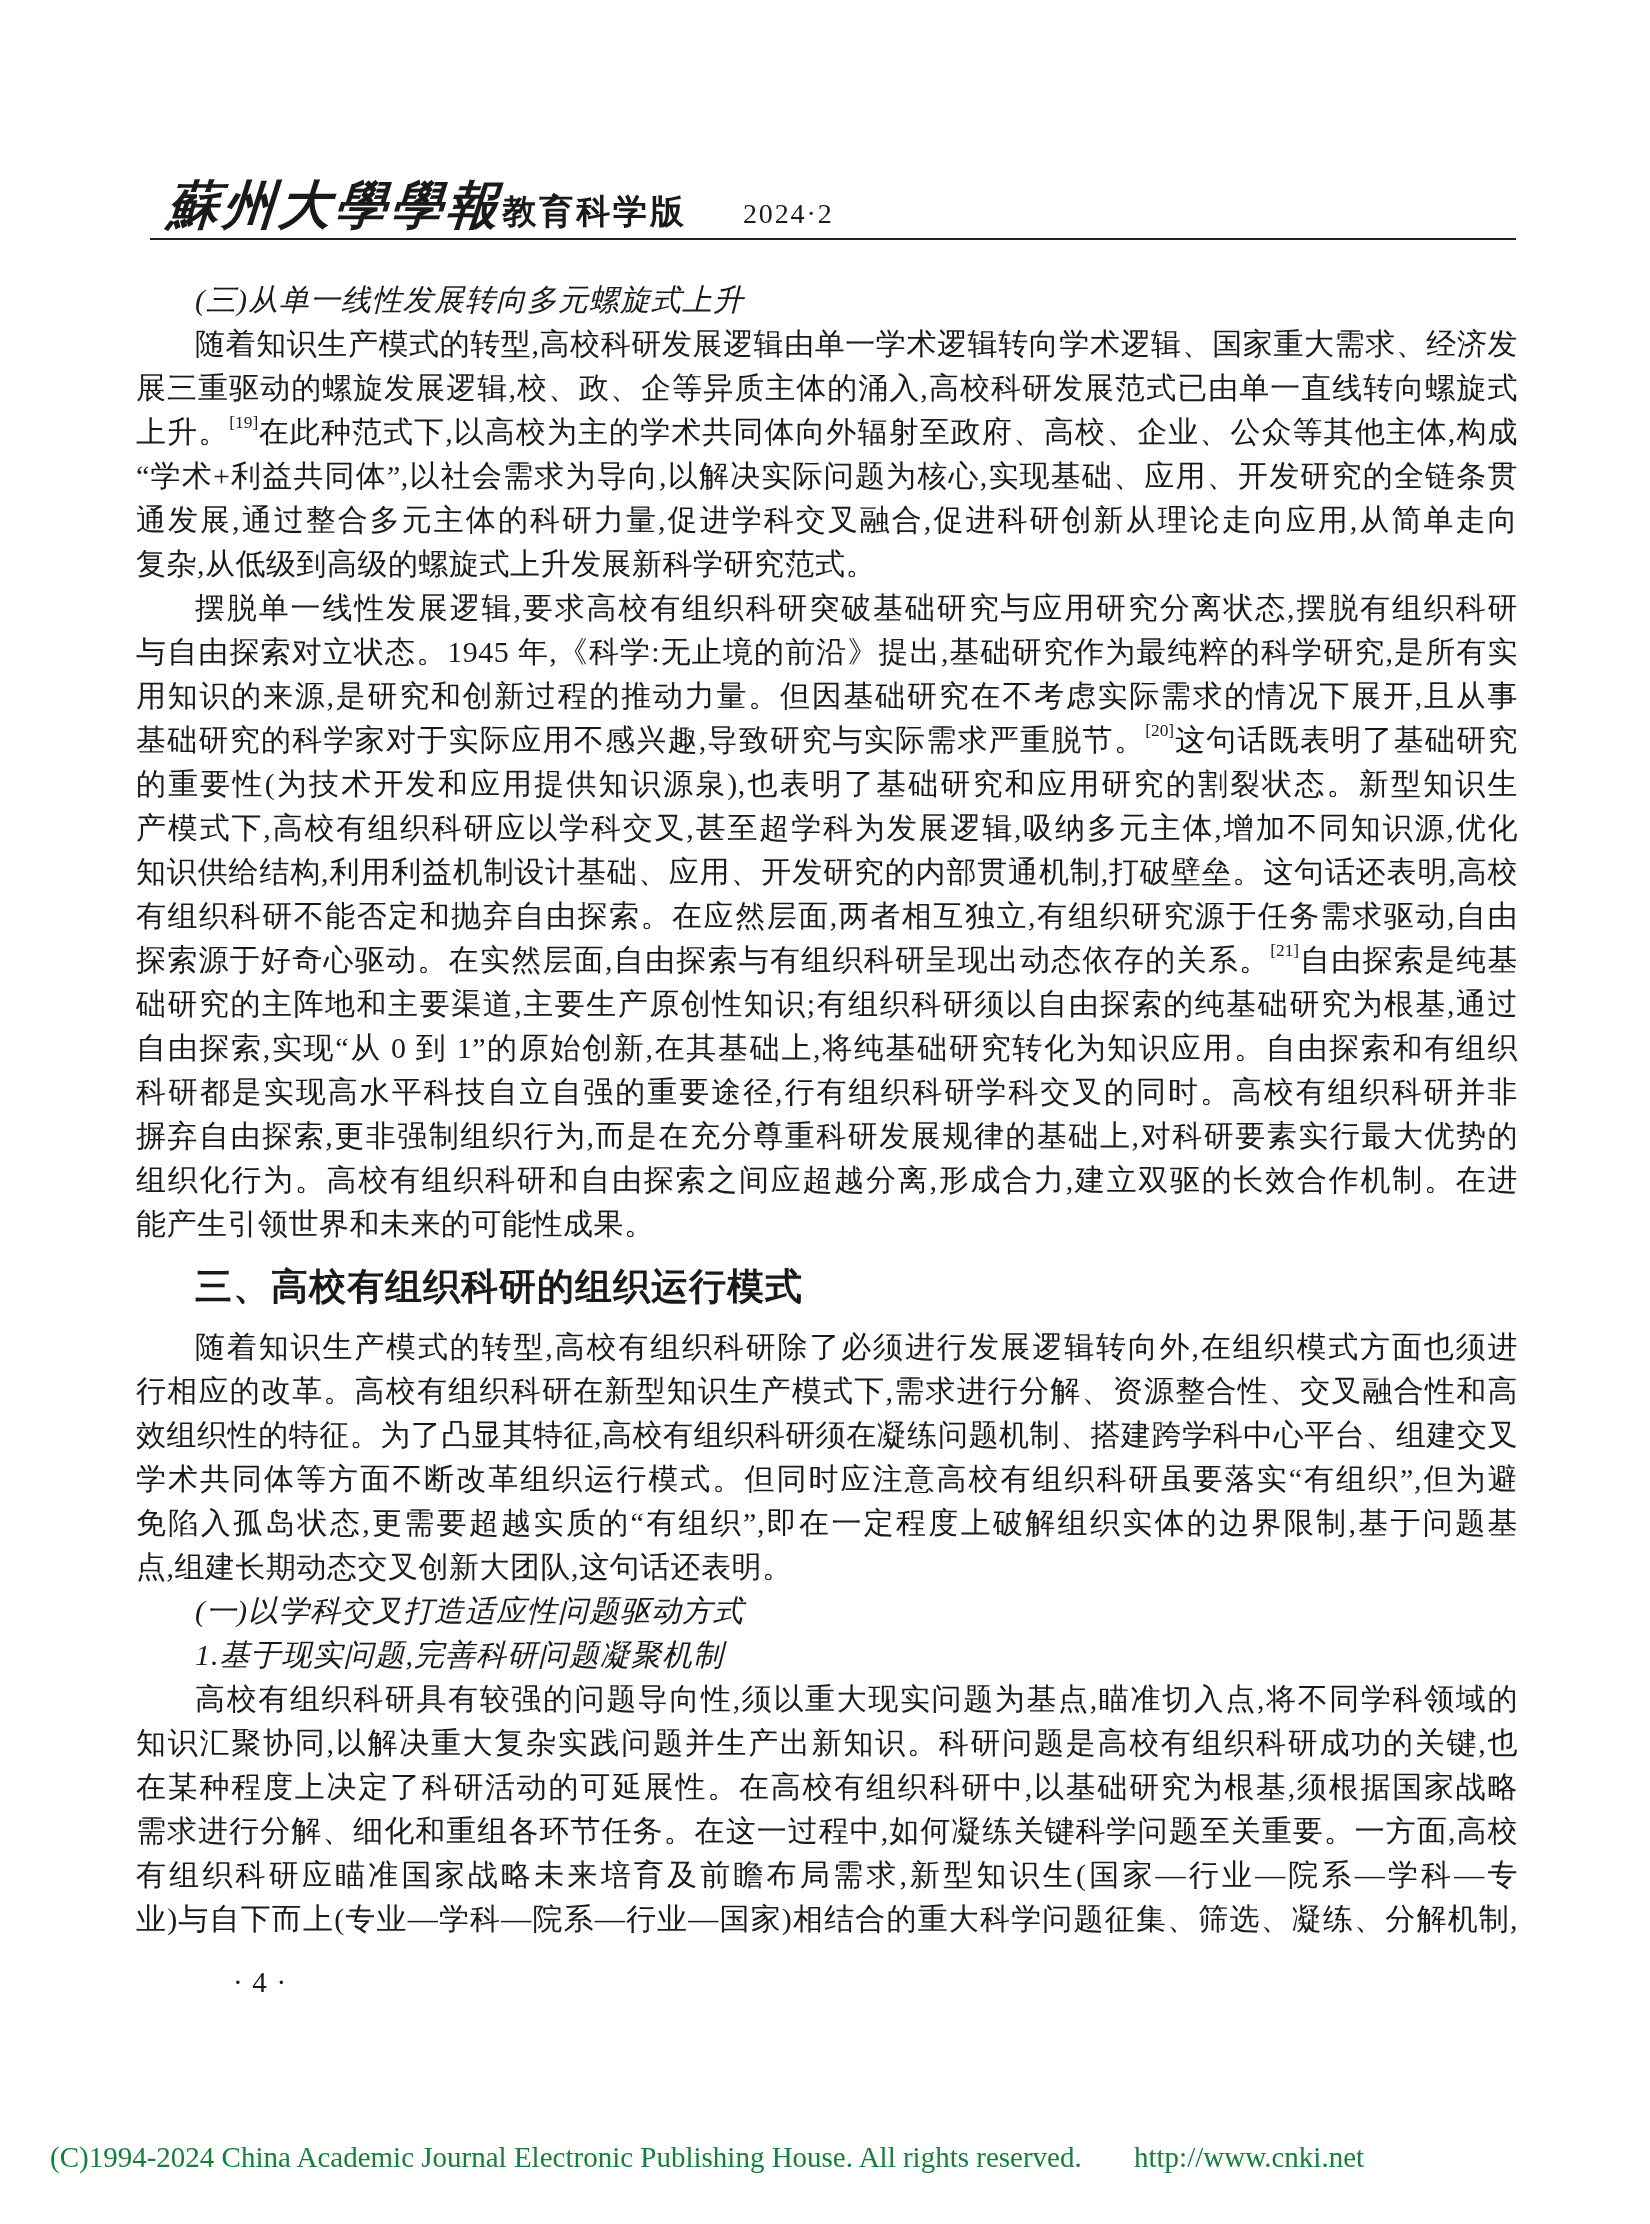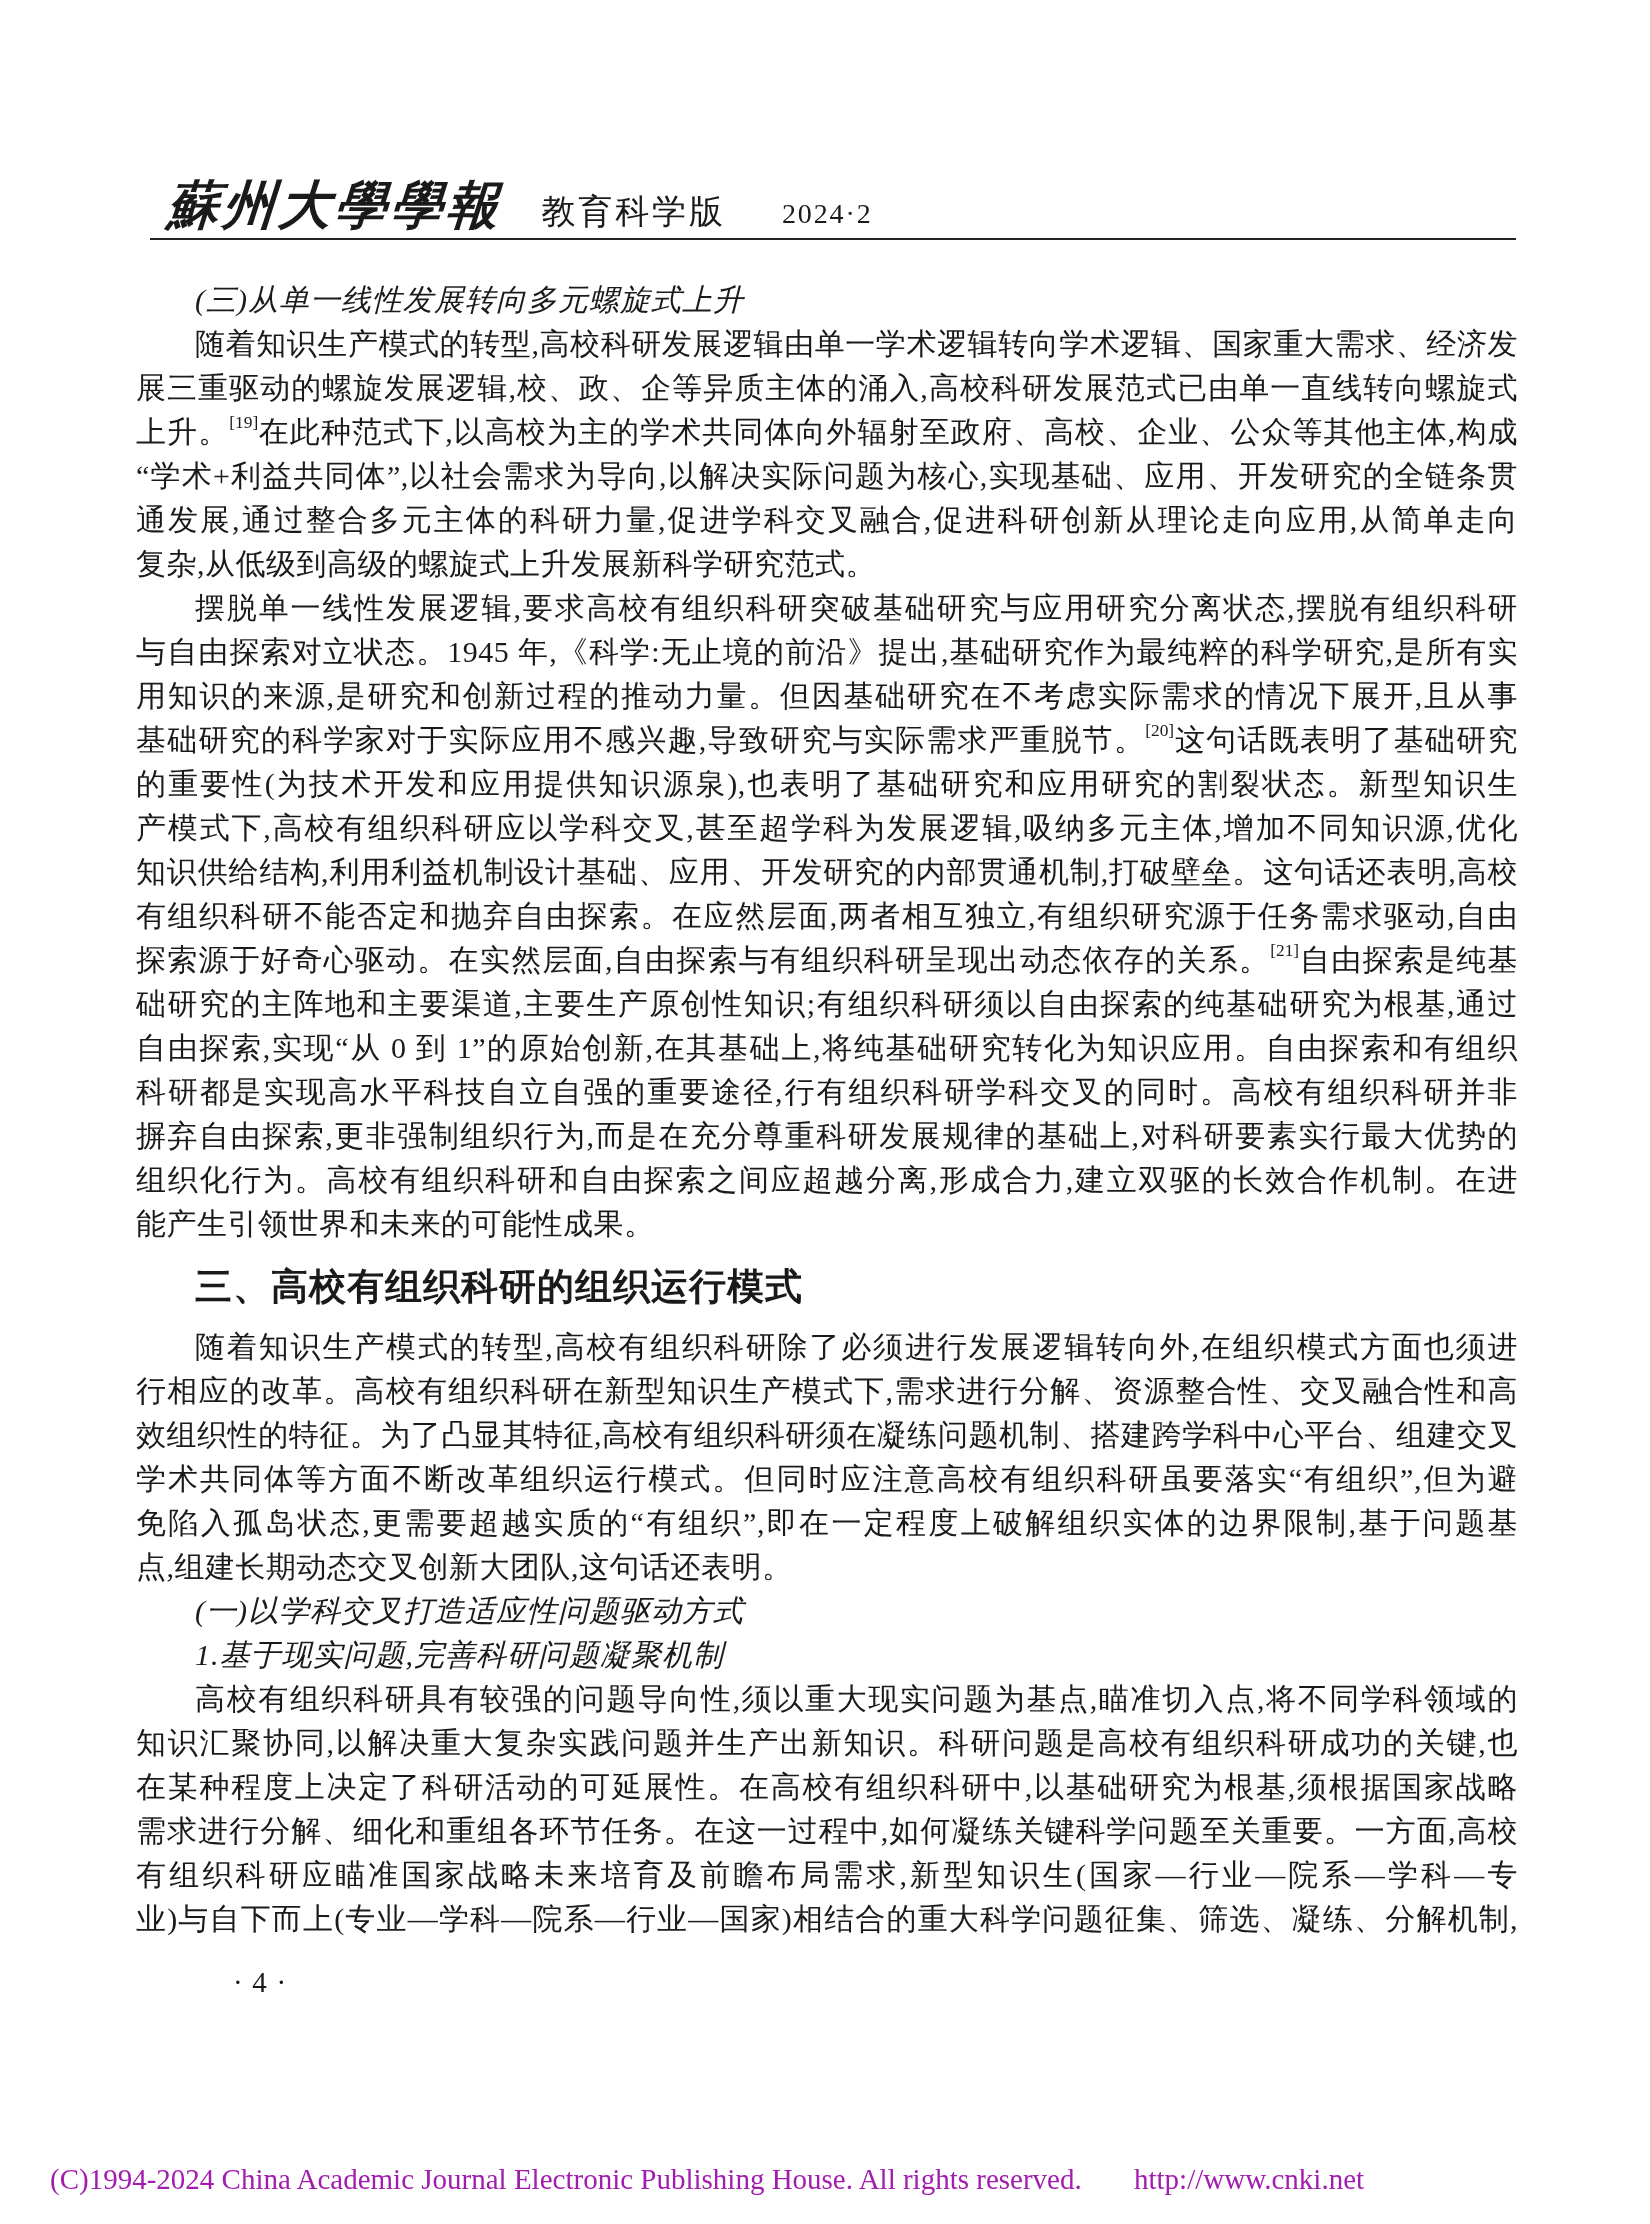--- a/index.html
+++ b/index.html
@@ -27,22 +27,21 @@
     font-family: "Liberation Serif", "DejaVu Serif", serif;
     font-size: 52px;
     font-weight: 900;
     font-style: italic;
     letter-spacing: 3.9px;
     transform: skewX(-4deg);
   }
   .edition {
     font-family: "Liberation Sans", "DejaVu Sans", sans-serif;
     font-size: 34px;
-    font-weight: 400;
-    margin-left: 39px;
+    font-weight: 700;
     letter-spacing: 2.9px;
     text-align: right;
   }
   .issue {
     font-size: 28px;
     margin-left: 56px;
     letter-spacing: 1.9px;
   }
   .header-rule {
     position: absolute;
@@ -98,24 +97,23 @@
     padding-left: 97px;
     font-size: 29px;
     letter-spacing: 9.7px;
   }
 
   
   .footer {
     position: absolute;
     left: 50px;
     top: 2141px;
-    color: #a21caf;
+    color: #15803d;
     font-size: 29px;
     white-space: nowrap;
-    margin-top: 22px;
   }
   .footer .url { margin-left: 45px; }
 </style>
 </head>
 <body>
 
 <div class="page">
 
   <div class="header">
     <span class="journal-logo">蘇州大學學報</span>

